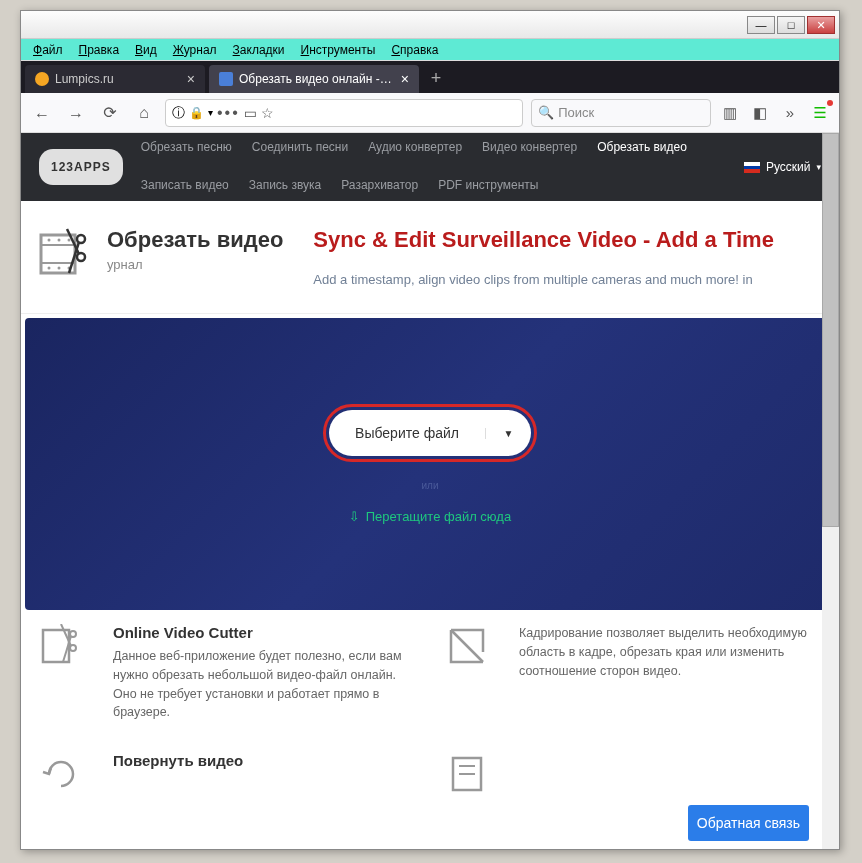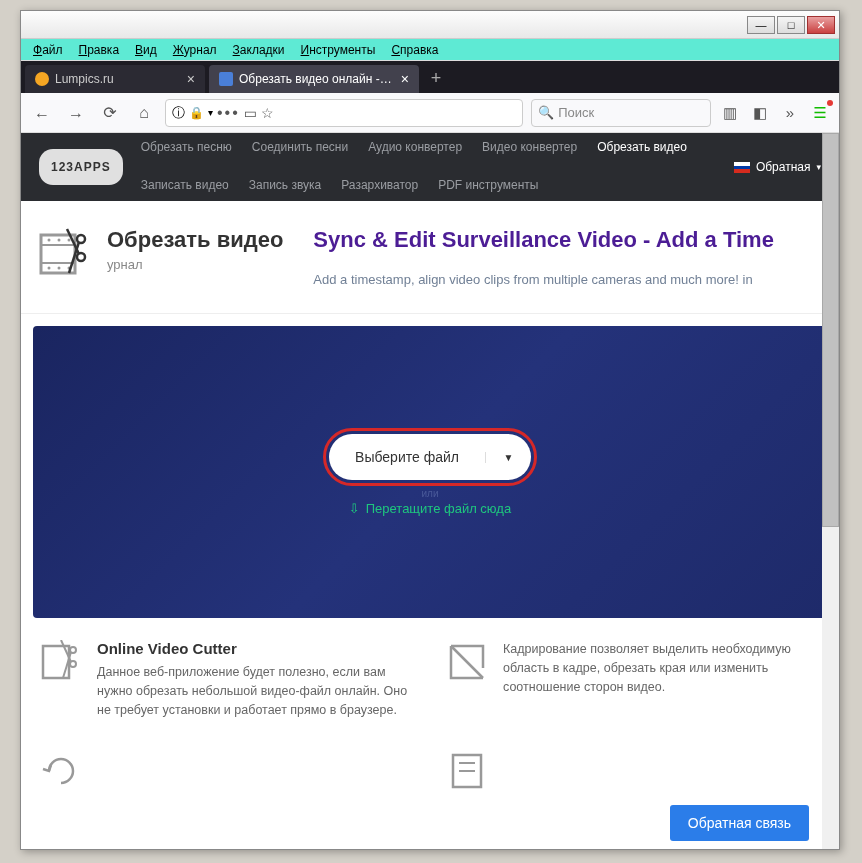--- a/index.html
+++ b/index.html
@@ -40,36 +40,36 @@
 .navlinks span.active{color:#fff}
 .lang{color:#fff;font-size:12px;display:flex;align-items:center;gap:6px;cursor:pointer}
 .flag{width:16px;height:11px;background:linear-gradient(to bottom,#fff 33%,#0039a6 33%,#0039a6 66%,#d52b1e 66%)}
 .header{display:flex;padding:26px 18px;gap:30px;border-bottom:1px solid #eee}
 .logo{display:flex;align-items:flex-start;gap:14px}
 .logoicon{width:54px;height:54px;position:relative}
 .logoicon svg{width:54px;height:54px}
 .logotext h1{font-size:22px;color:#333;margin-bottom:2px}
 .logotext span{font-size:13px;color:#888}
 .ad{flex:1;min-width:0}
-.ad h2{font-size:22px;color:#4c1d95;font-weight:600;white-space:nowrap;overflow:hidden}
+.ad h2{font-size:22px;color:#b91c1c;font-weight:600;white-space:nowrap;overflow:hidden}
 .ad p{font-size:13px;color:#718096;margin-top:19px;white-space:nowrap;overflow:hidden}
-.hero{margin:12px;height:292px;background:linear-gradient(135deg,#1a2560 0%,#24327a 50%,#1e2a6a 100%);border-radius:4px;display:flex;flex-direction:column;align-items:center;justify-content:center;gap:2px}
+.hero{margin:4px;height:292px;background:linear-gradient(135deg,#1a2560 0%,#24327a 50%,#1e2a6a 100%);border-radius:4px;display:flex;flex-direction:column;align-items:center;justify-content:center;gap:18px}
 .filebtn-wrap{border:3px solid #d62828;border-radius:30px;padding:3px;position:relative}
 .filebtn{background:#fff;border-radius:26px;height:46px;display:flex;align-items:center;cursor:pointer}
 .filebtn .lbl{padding:0 26px;font-size:14px;color:#333}
 .filebtn .dd{width:46px;border-left:1px solid #ddd;text-align:center;font-size:10px;color:#333}
 .or{color:#4a5a9a;font-size:10px}
 .drop{color:#1ec77e;font-size:13px;display:flex;align-items:center;gap:6px;cursor:pointer}
 .features{display:flex;flex-wrap:wrap;padding:10px 18px;gap:30px}
-.feat{width:calc(50% - 15px);display:flex;gap:14px}
+.feat{width:calc(50% - 15px);display:flex;gap:30px}
 .feat .ficon{width:44px;height:44px;flex-shrink:0;color:#999}
 .feat .ficon svg{width:44px;height:44px}
 .feat h3{font-size:15px;color:#333;margin-bottom:6px}
 .feat p{font-size:12.5px;color:#666;line-height:1.5}
-.feedback{position:absolute;bottom:8px;right:30px;background:#2b7de9;color:#fff;padding:10px 18px;font-size:14px;border-radius:3px;cursor:pointer}
+.feedback{position:absolute;bottom:8px;right:30px;background:#2b7de9;color:#fff;padding:10px 9px;font-size:14px;border-radius:3px;cursor:pointer}
 .scroll{position:absolute;right:0;top:0;width:17px;height:100%;background:#f0f0f0}
 .scroll .thumb{position:absolute;top:0;width:100%;height:55%;background:#c1c1c1;border:1px solid #a8a8a8}
 </style>
 </head>
 <body>
 
 <div class="window">
   <div class="titlebar">
     <div class="winbtn">—</div>
     <div class="winbtn">□</div>
@@ -130,21 +130,21 @@
           <span>Аудио конвертер</span>
           <span>Видео конвертер</span>
           <span class="active">Обрезать видео</span>
           <span>Записать видео</span>
           <span>Запись звука</span>
           <span>Разархиватор</span>
           <span>PDF инструменты</span>
         </div>
       <div class="lang">
         <div class="flag"></div>
-        <span>Обратная</span>
+        <span>Русский</span>
         <span style="font-size:9px">▾</span>
       </div>
     </div>
     <div class="header">
       <div class="logo">
         <div class="logoicon">
           <svg viewBox="0 0 54 54">
               <rect x="2" y="8" width="34" height="38" fill="none" stroke="#999" stroke-width="3"></rect>
               <line x1="2" y1="18" x2="36" y2="18" stroke="#999" stroke-width="2"></line>
               <line x1="2" y1="36" x2="36" y2="36" stroke="#999" stroke-width="2"></line>
@@ -204,20 +204,24 @@
             </svg></div>
           <div>
             <p>Кадрирование позволяет выделить необходимую область в кадре, обрезать края или изменить соотношение сторон видео.</p>
           </div>
         </div>
         <div class="feat">
           <div class="ficon"><svg viewBox="0 0 44 44">
               <path d="M10 22 A12 12 0 1 1 22 34" fill="none" stroke="#999" stroke-width="2.5"></path>
               <polyline points="4,20 10,22 12,16" fill="none" stroke="#999" stroke-width="2.5"></polyline>
             </svg></div>
+          <div>
+            <h3>Повернуть видео</h3>
+            <p></p>
+          </div>
         </div>
         <div class="feat">
           <div class="ficon"><svg viewBox="0 0 44 44">
               <rect x="8" y="6" width="28" height="32" fill="none" stroke="#999" stroke-width="2.5"></rect>
               <line x1="14" y1="14" x2="30" y2="14" stroke="#999" stroke-width="2"></line>
               <line x1="14" y1="22" x2="30" y2="22" stroke="#999" stroke-width="2"></line>
             </svg></div>
         </div>
       </div>
     <div class="feedback">Обратная связь</div>

